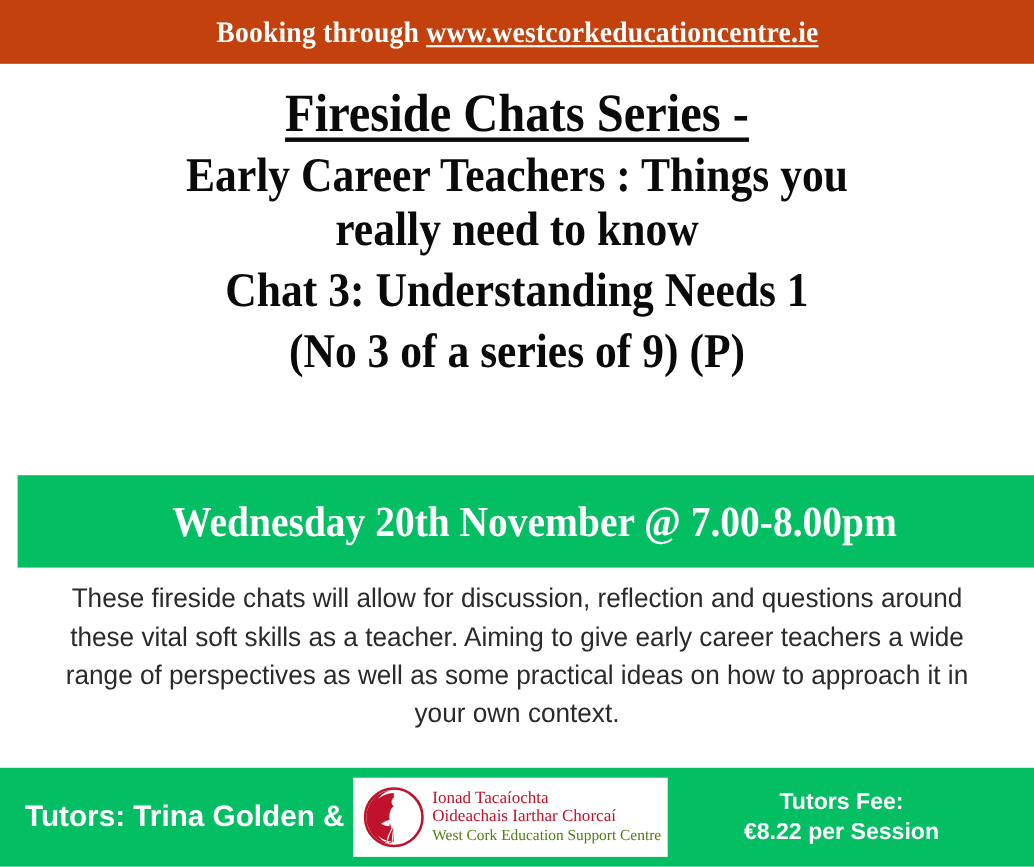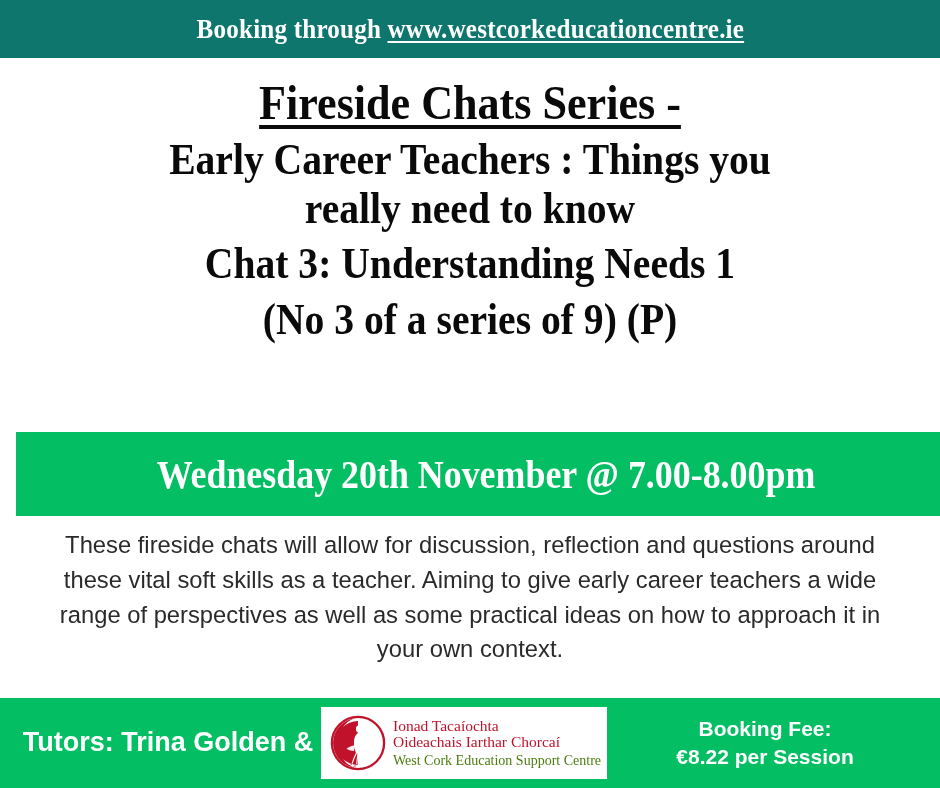--- a/index.html
+++ b/index.html
@@ -18,21 +18,21 @@
     width: 940px;
     height: 788px;
     background: #ffffff;
     display: flex;
     flex-direction: column;
   }
 
   
   .booking-band {
     height: 58px;
-    background: #0f766e;
+    background: #c2410c;
     display: flex;
     align-items: center;
     justify-content: center;
   }
   .booking-text {
     color: #ffffff;
     font-family: "Liberation Serif", serif;
     font-weight: bold;
     font-size: 27px;
     letter-spacing: 0.2px;
@@ -242,19 +242,19 @@
         </span>
         <span class="logo-text">
           <span class="logo-ga-1">Ionad Tacaíochta</span>
           <span class="logo-ga-2">Oideachais Iarthar Chorcaí</span>
           <span class="logo-en">West Cork Education Support Centre</span>
         </span>
       </div>
     </div>
 
     <div class="footer-right">
-      <div>Booking Fee:</div>
+      <div>Tutors Fee:</div>
       <div>€8.22 per Session</div>
     </div>
 
   </div>
 
 </div>
 
 </body></html>

